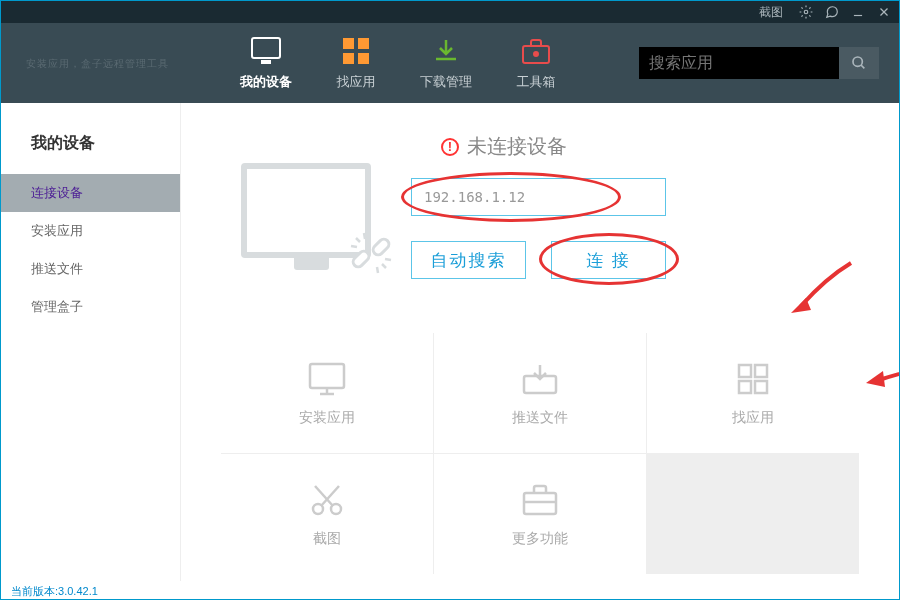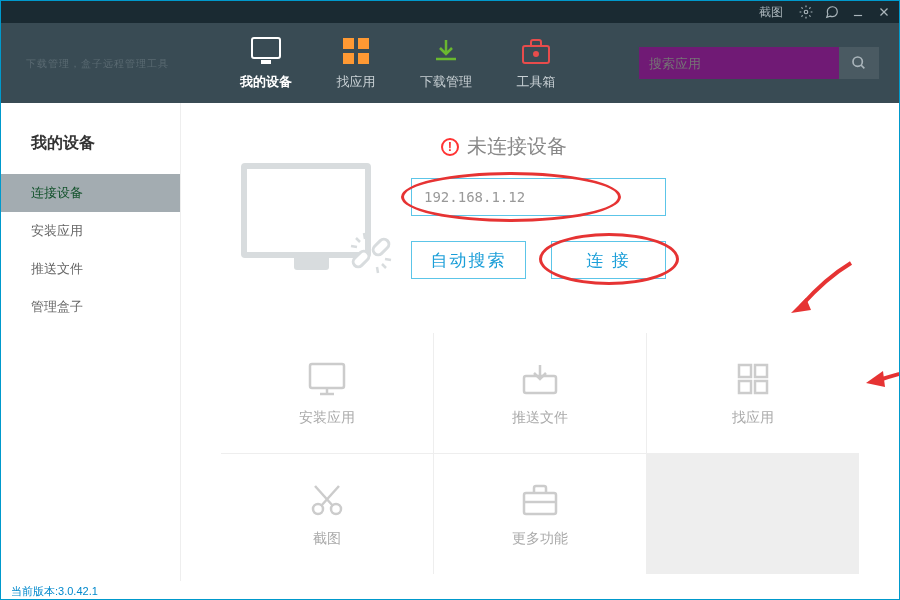--- a/index.html
+++ b/index.html
@@ -17,29 +17,29 @@
     .logo-title { color: #7a8a92; font-size: 26px; font-weight: bold; letter-spacing: 1px; }
     .logo-sub { color: #5a6a72; font-size: 10px; margin-top: 2px; letter-spacing: 1px; }
     
     .nav { display: flex; gap: 0; }
     .nav-item { width: 90px; display: flex; flex-direction: column; align-items: center; padding: 8px 0; cursor: pointer; }
     .nav-item.active .nav-label { color: #fff; font-weight: bold; }
     .nav-icon { width: 32px; height: 32px; display: flex; align-items: center; justify-content: center; margin-bottom: 6px; }
     .nav-label { color: #c8d0d4; font-size: 13px; }
     
     .search-area { margin-left: auto; display: flex; align-items: center; }
-    .search-input { width: 200px; height: 32px; background: #701a75; border: none; color: #8a9aa2; padding: 8px 10px; font-size: 13px; outline: none; }
+    .search-input { width: 200px; height: 32px; background: #000000; border: none; color: #8a9aa2; padding: 8px 10px; font-size: 16px; outline: none; }
     .search-btn { width: 40px; height: 32px; background: #4a5a62; border: none; cursor: pointer; display: flex; align-items: center; justify-content: center; }
     
     
     .body { display: flex; height: 478px; }
     .sidebar { width: 180px; background: #fff; padding: 20px 0; border-right: 1px solid #eee; }
     .sidebar-title { font-size: 16px; font-weight: bold; color: #333; padding: 10px 30px 20px; }
     .sidebar-item { padding: 10px 30px; font-size: 13px; color: #666; cursor: pointer; }
-    .sidebar-item.active { background: #a3acb1; color: #14532d; }
+    .sidebar-item.active { background: #a3acb1; color: #4c1d95; }
     
     .main { flex: 1; padding: 30px 40px 0; position: relative; }
     .connect-area { display: flex; gap: 30px; align-items: flex-start; padding-left: 20px; }
     .device-preview { width: 140px; height: 120px; position: relative; margin-top: 30px; }
     .device-screen { width: 130px; height: 95px; border: 6px solid #d8dcde; border-radius: 4px; background: #fff; }
     .device-stand { width: 35px; height: 12px; background: #d8dcde; margin: 0 auto; border-radius: 0 0 3px 3px; }
     .link-broken { position: absolute; right: -15px; bottom: 5px; }
     
     .connect-form { flex: 1; }
     .status-line { display: flex; align-items: center; gap: 8px; margin-bottom: 18px; padding-left: 30px; }
@@ -92,21 +92,21 @@
   <span class="titlebar-icon">
       <svg viewBox="0 0 24 24" stroke="#aab5bb" stroke-width="2">
         <line x1="6" y1="6" x2="18" y2="18"></line>
         <line x1="6" y1="18" x2="18" y2="6"></line>
       </svg>
     </span>
 </div>
 
 <div class="header">
   <div class="logo-area">
-    <div class="logo-sub">下载管理，盒子远程管理工具</div>
+    <div class="logo-sub">安装应用，盒子远程管理工具</div>
   </div>
   <div class="nav">
     <div class="nav-item active">
       <div class="nav-icon">
         <svg width="30" height="28" viewBox="0 0 30 28">
             <rect x="1" y="1" width="28" height="20" rx="2" fill="none" stroke="#fff" stroke-width="2"></rect>
             <rect x="10" y="23" width="10" height="4" fill="#fff"></rect>
           </svg>
       </div>
       <div class="nav-label">我的设备</div>

